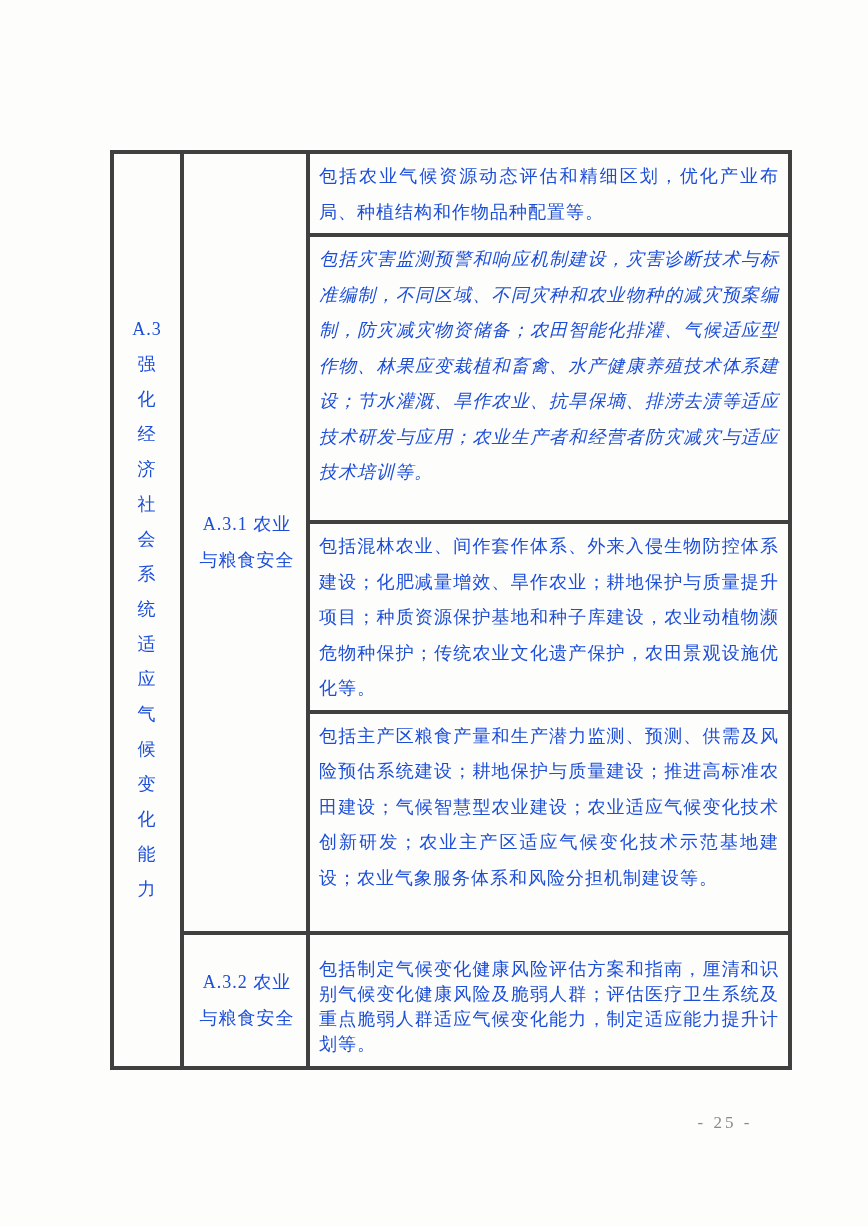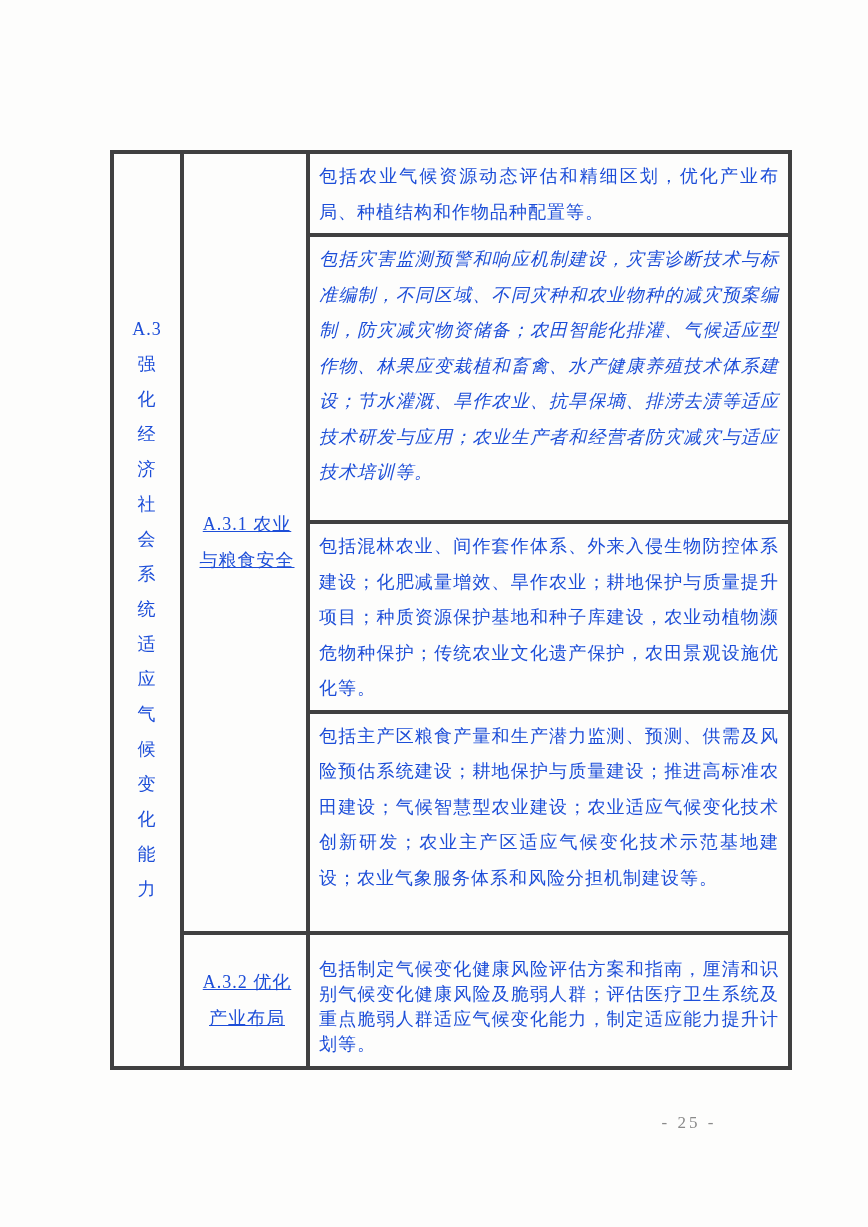--- a/index.html
+++ b/index.html
@@ -46,21 +46,20 @@
     width: 26px;
     margin: 0 auto;
     word-break: break-all;
     line-height: 35px;
   }
   
   td.c2 {
     width: 126px;
     vertical-align: middle;
     padding: 8px 15px;
-    text-decoration: underline;
   }
   .glabel {
     width: 96px;
     margin: 0 auto;
     word-break: break-all;
     line-height: 36px;
     text-align: center;
   }
   
   td.c3 {
@@ -73,21 +72,21 @@
     word-break: break-all;
   }
   td.c3.r5 { line-height: 25px; padding-top: 22px; }
   tr.tr1 { height: 79px; }
   tr.tr2 { height: 287px; font-style: italic; }
   tr.tr3 { height: 184px; }
   tr.tr4 { height: 221px; }
   tr.tr5 { height: 135px; }
   .page-number {
     position: absolute;
-    left: 624px; top: 1113px;
+    left: 660px; top: 1113px;
     width: 130px;
     text-align: center;
     font-size: 17px;
     color: #8a8a8a;
     letter-spacing: 3px;
     font-family: "Liberation Serif", "DejaVu Serif", serif;
   }
 </style>
 </head>
 <body>
@@ -110,21 +109,21 @@
         <td class="c3 r2">包括灾害监测预警和响应机制建设，灾害诊断技术与标准编制，不同区域、不同灾种和农业物种的减灾预案编制，防灾减灾物资储备；农田智能化排灌、气候适应型作物、林果应变栽植和畜禽、水产健康养殖技术体系建设；节水灌溉、旱作农业、抗旱保墒、排涝去渍等适应技术研发与应用；农业生产者和经营者防灾减灾与适应技术培训等。</td>
       </tr>
       <tr class="tr3">
         <td class="c3 r3">包括混林农业、间作套作体系、外来入侵生物防控体系建设；化肥减量增效、旱作农业；耕地保护与质量提升项目；种质资源保护基地和种子库建设，农业动植物濒危物种保护；传统农业文化遗产保护，农田景观设施优化等。</td>
       </tr>
       <tr class="tr4">
         <td class="c3 r4">包括主产区粮食产量和生产潜力监测、预测、供需及风险预估系统建设；耕地保护与质量建设；推进高标准农田建设；气候智慧型农业建设；农业适应气候变化技术创新研发；农业主产区适应气候变化技术示范基地建设；农业气象服务体系和风险分担机制建设等。</td>
       </tr>
       <tr class="tr5">
         <td class="c2">
-          <div class="glabel">A.3.2 优化产业布局</div>
+          <div class="glabel">A.3.2 农业与粮食安全</div>
         </td>
         <td class="c3 r5">包括制定气候变化健康风险评估方案和指南，厘清和识别气候变化健康风险及脆弱人群；评估医疗卫生系统及重点脆弱人群适应气候变化能力，制定适应能力提升计划等。</td>
       </tr>
     </tbody>
   </table>
 
   <div class="page-number">- 25 -</div>
 
 </div>
 

